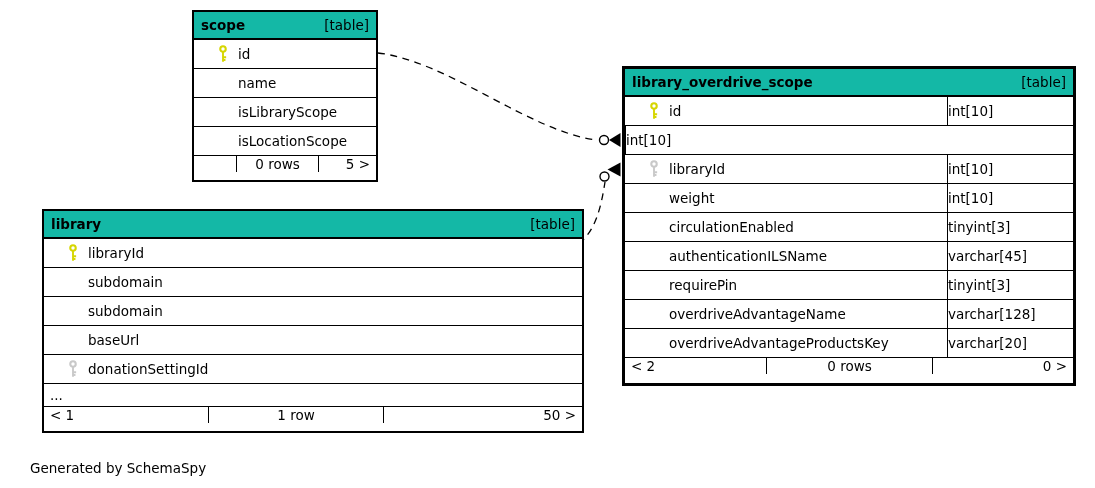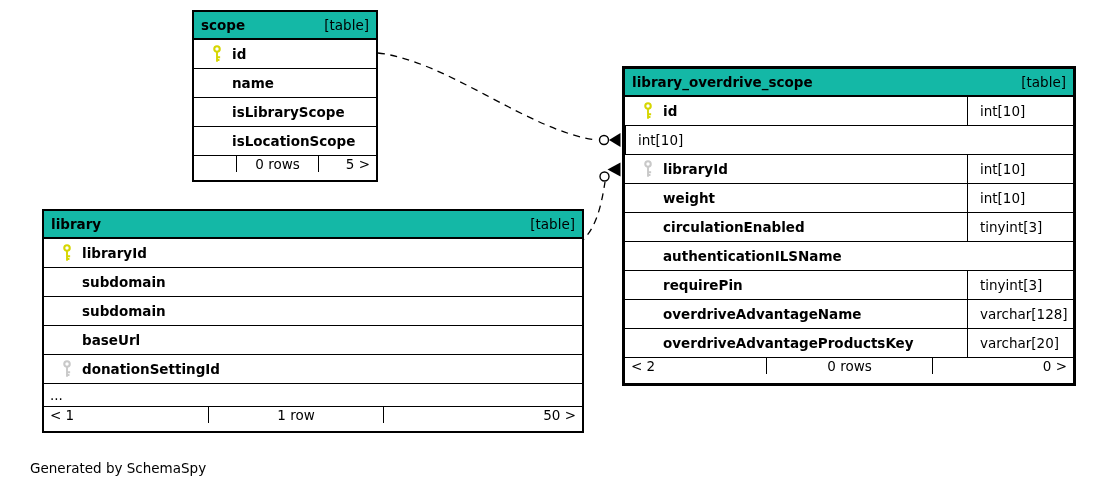--- a/index.html
+++ b/index.html
@@ -39,39 +39,38 @@
   .col-row {
     display: flex;
     align-items: stretch;
     height: 29px;
     border-bottom: 1px solid #000;
   }
   .col-name {
     flex: 1;
     display: flex;
     align-items: center;
-    padding-left: 18px;
+    padding-left: 24px;
     overflow: hidden;
     white-space: nowrap;
-    font-weight: bold;
   }
   .key-slot {
     width: 11px;
     margin-right: 9px;
     display: inline-flex;
     align-items: center;
     flex: none;
   }
   .col-type {
-    width: 106px;
+    width: 126px;
     flex: none;
     border-left: 1px solid #000;
     display: flex;
     align-items: center;
-    padding-left: 12px;
+    padding-left: 0;
     white-space: nowrap;
   }
 
   .ellipsis-row {
     height: 23px;
     border-bottom: 1px solid #000;
     display: flex;
     align-items: center;
     padding-left: 6px;
   }
@@ -281,20 +280,21 @@
             <span class="key-slot"></span>
             <span>circulationEnabled</span>
           </div>
           <div class="col-type">tinyint[3]</div>
         </div>
         <div class="col-row">
           <div class="col-name">
             <span class="key-slot"></span>
             <span>authenticationILSName</span>
           </div>
+          <div class="col-type">varchar[45]</div>
         </div>
         <div class="col-row">
           <div class="col-name">
             <span class="key-slot"></span>
             <span>requirePin</span>
           </div>
           <div class="col-type">tinyint[3]</div>
         </div>
         <div class="col-row">
           <div class="col-name">

